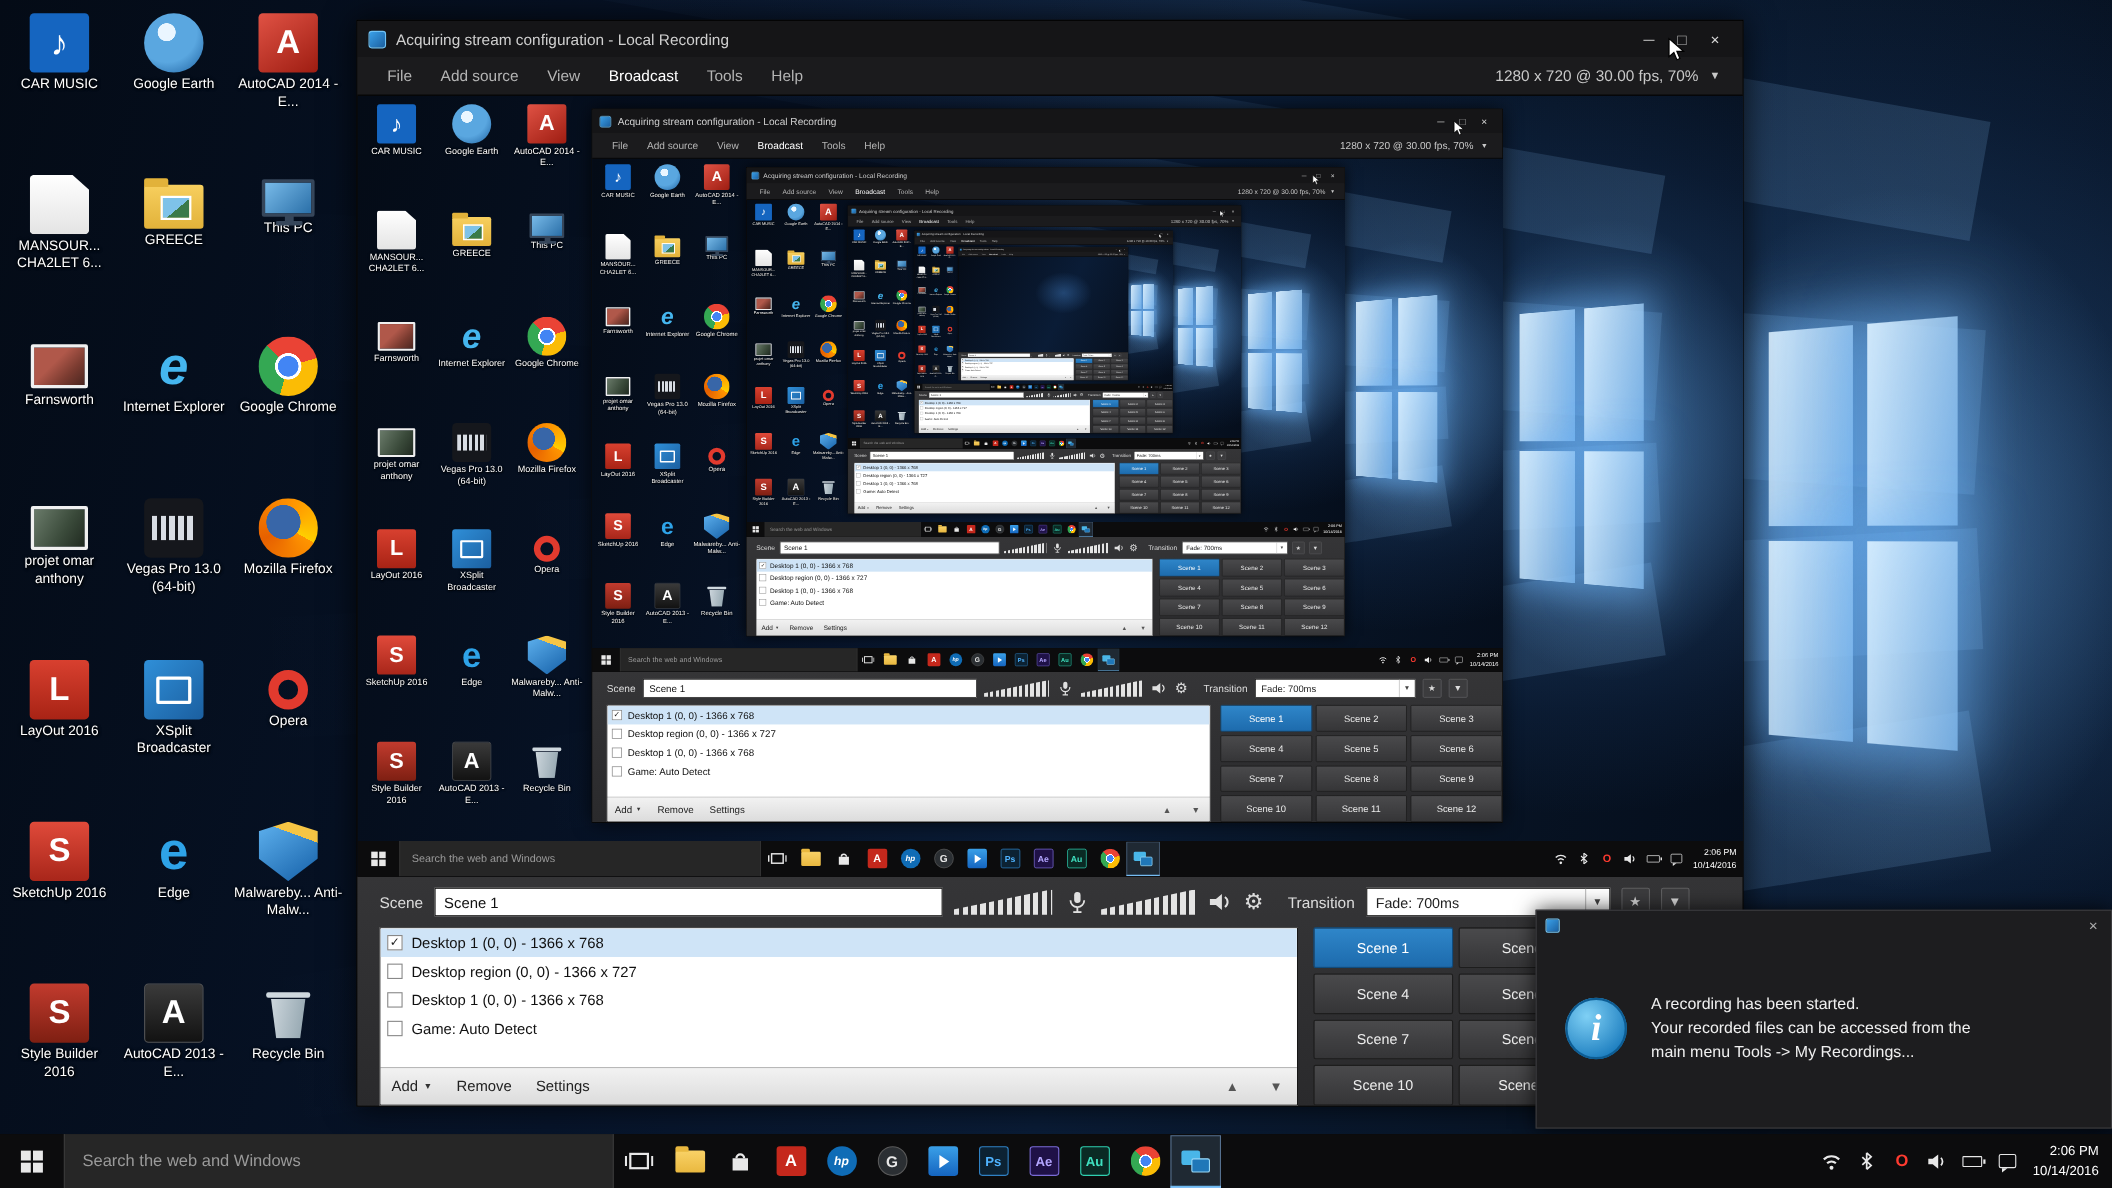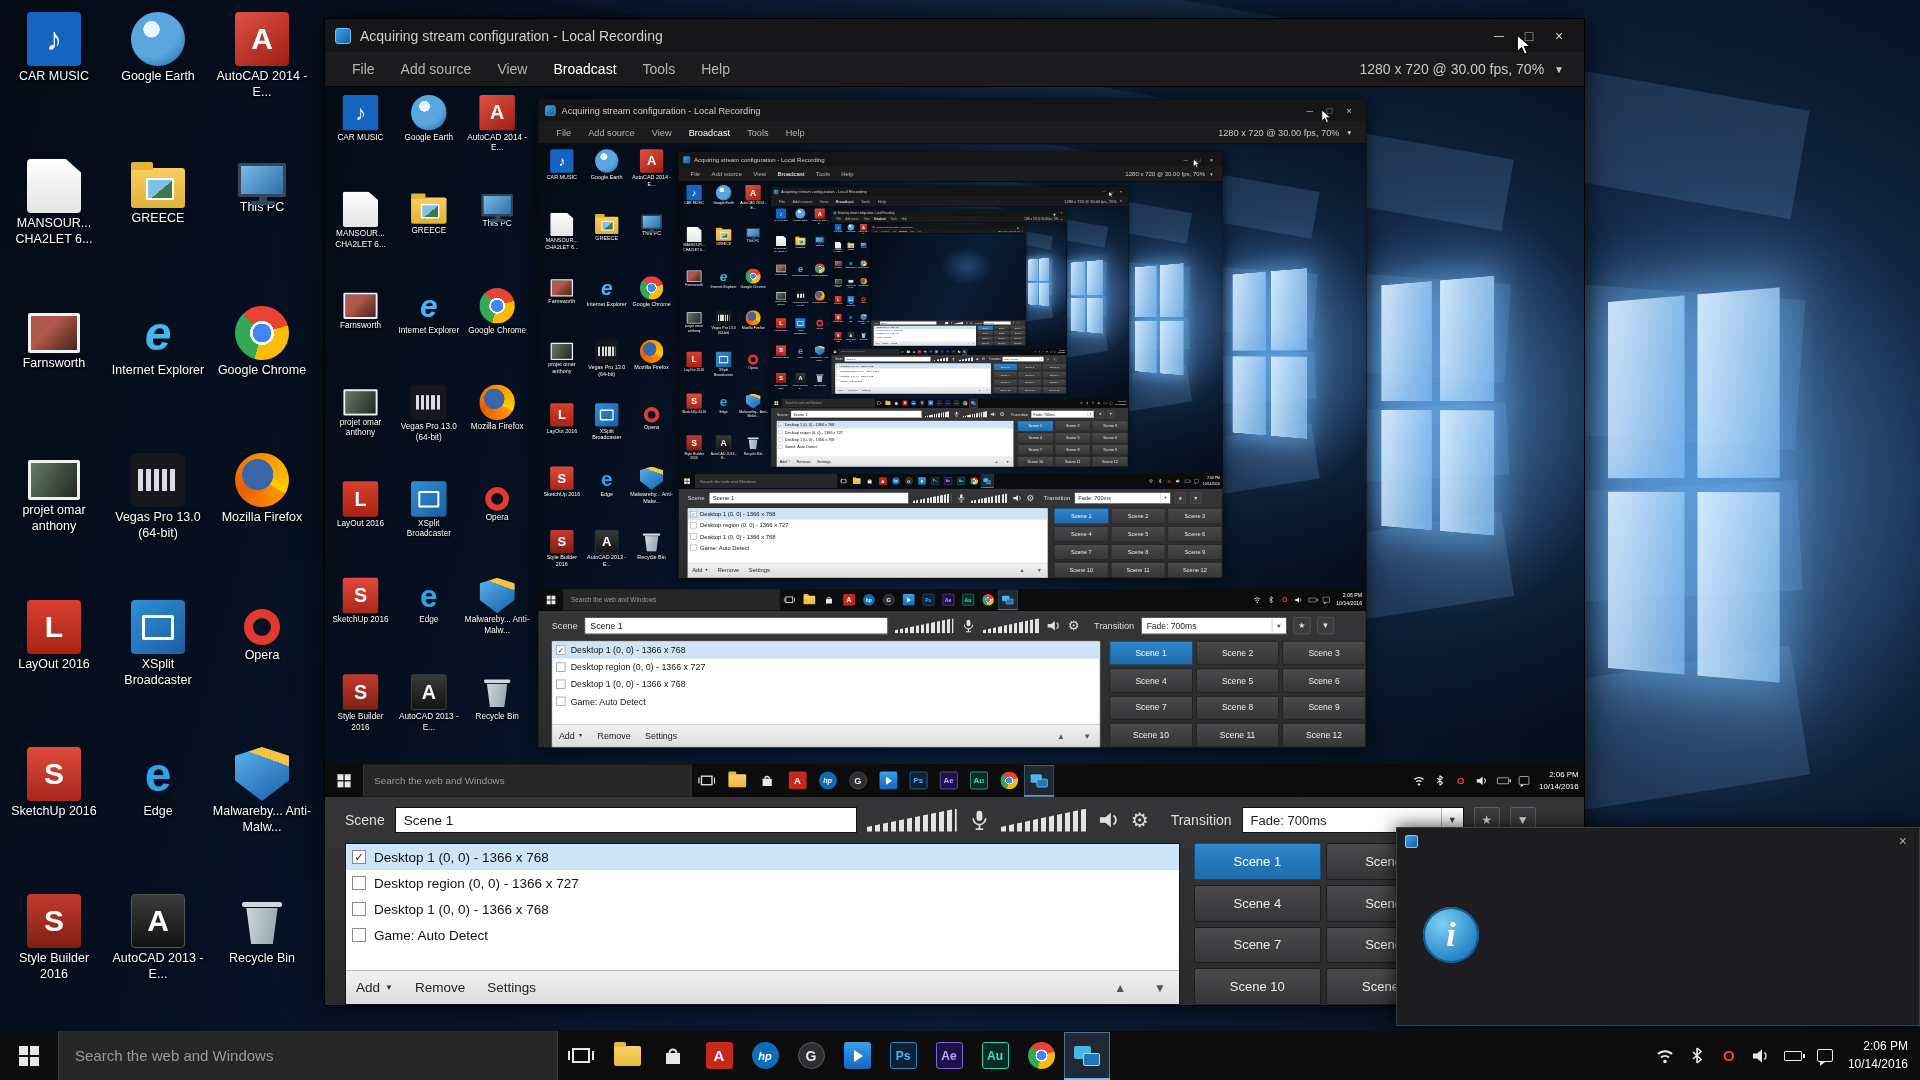--- a/index.html
+++ b/index.html
@@ -1939,20 +1939,25 @@
     <div class="notification">
       <div class="notif-bar">
         <span class="notif-ic"></span>
         <span class="flex-sp"></span>
         <span class="notif-close">×</span>
       </div>
       <div class="notif-body">
         <div class="info-ic">
             <span>i</span>
           </div>
+        <div class="notif-text">
+          <div>A recording has been started.</div>
+          <div>Your recorded files can be accessed from the</div>
+          <div>main menu Tools -&gt; My Recordings...</div>
+        </div>
       </div>
     </div>
 
     <div class="taskbar">
       <div class="start">
         <span class="winlogo">
             <i></i>
             <i></i>
             <i></i>
             <i></i>

